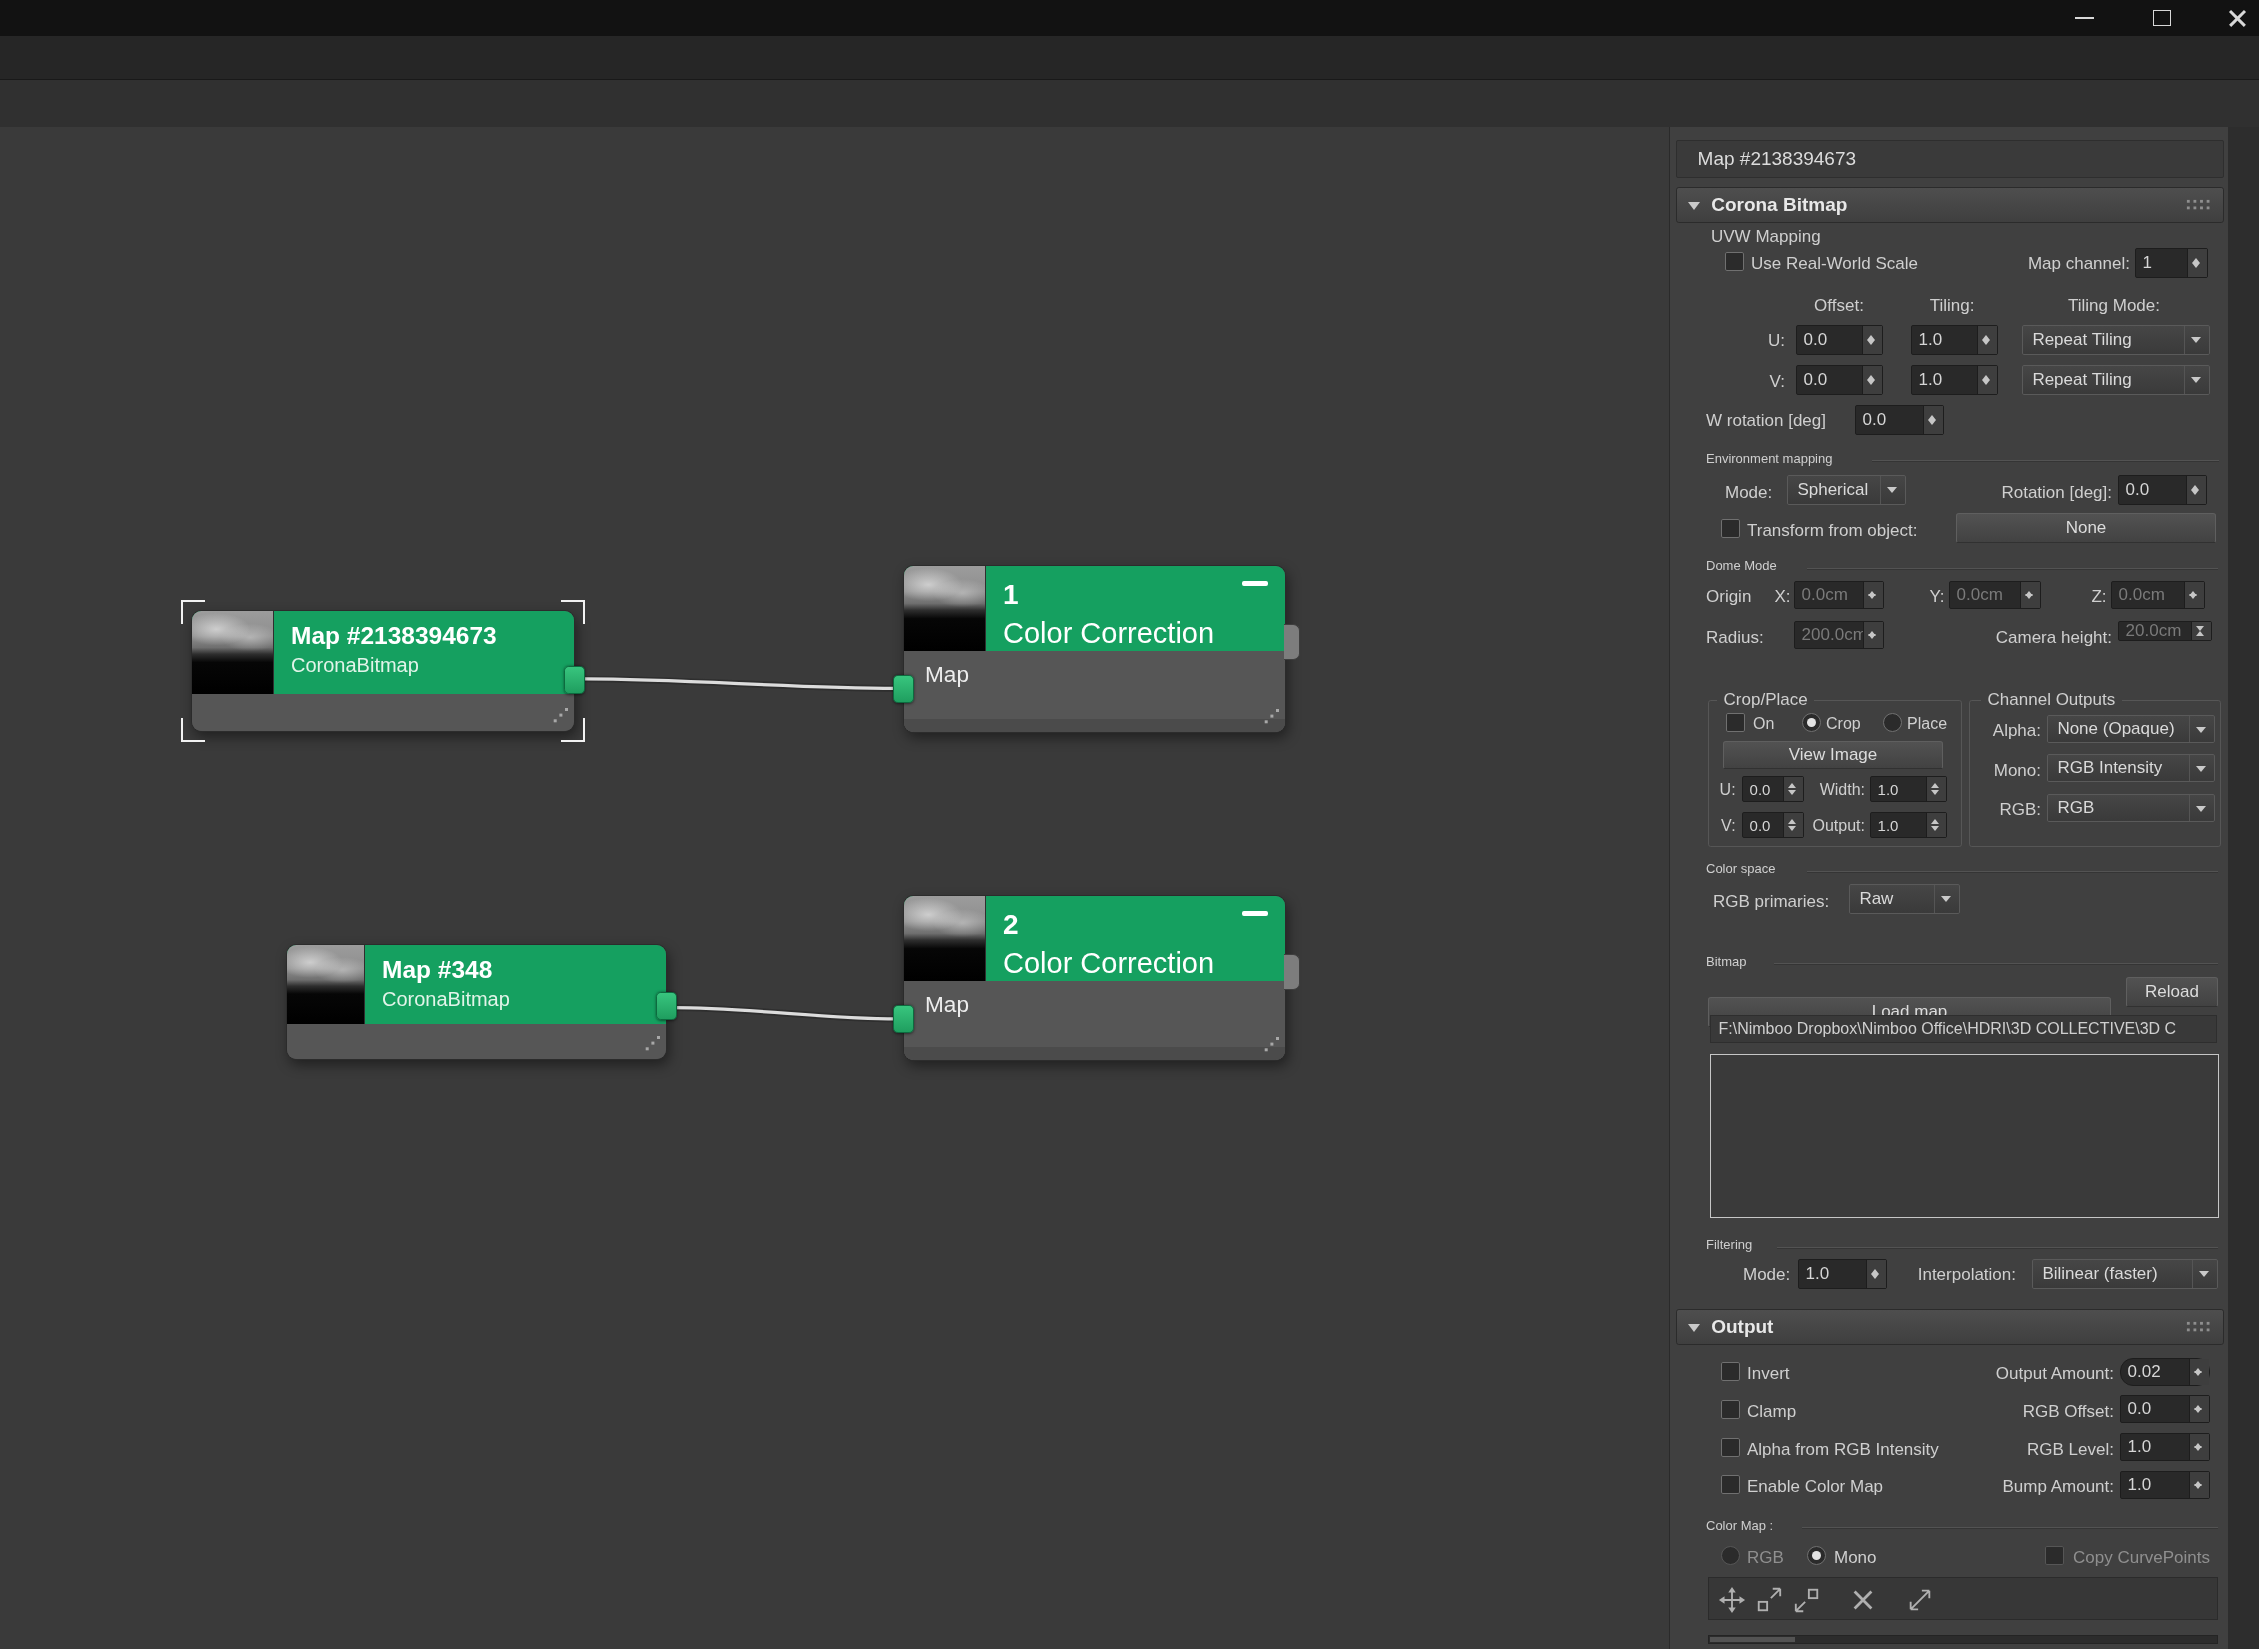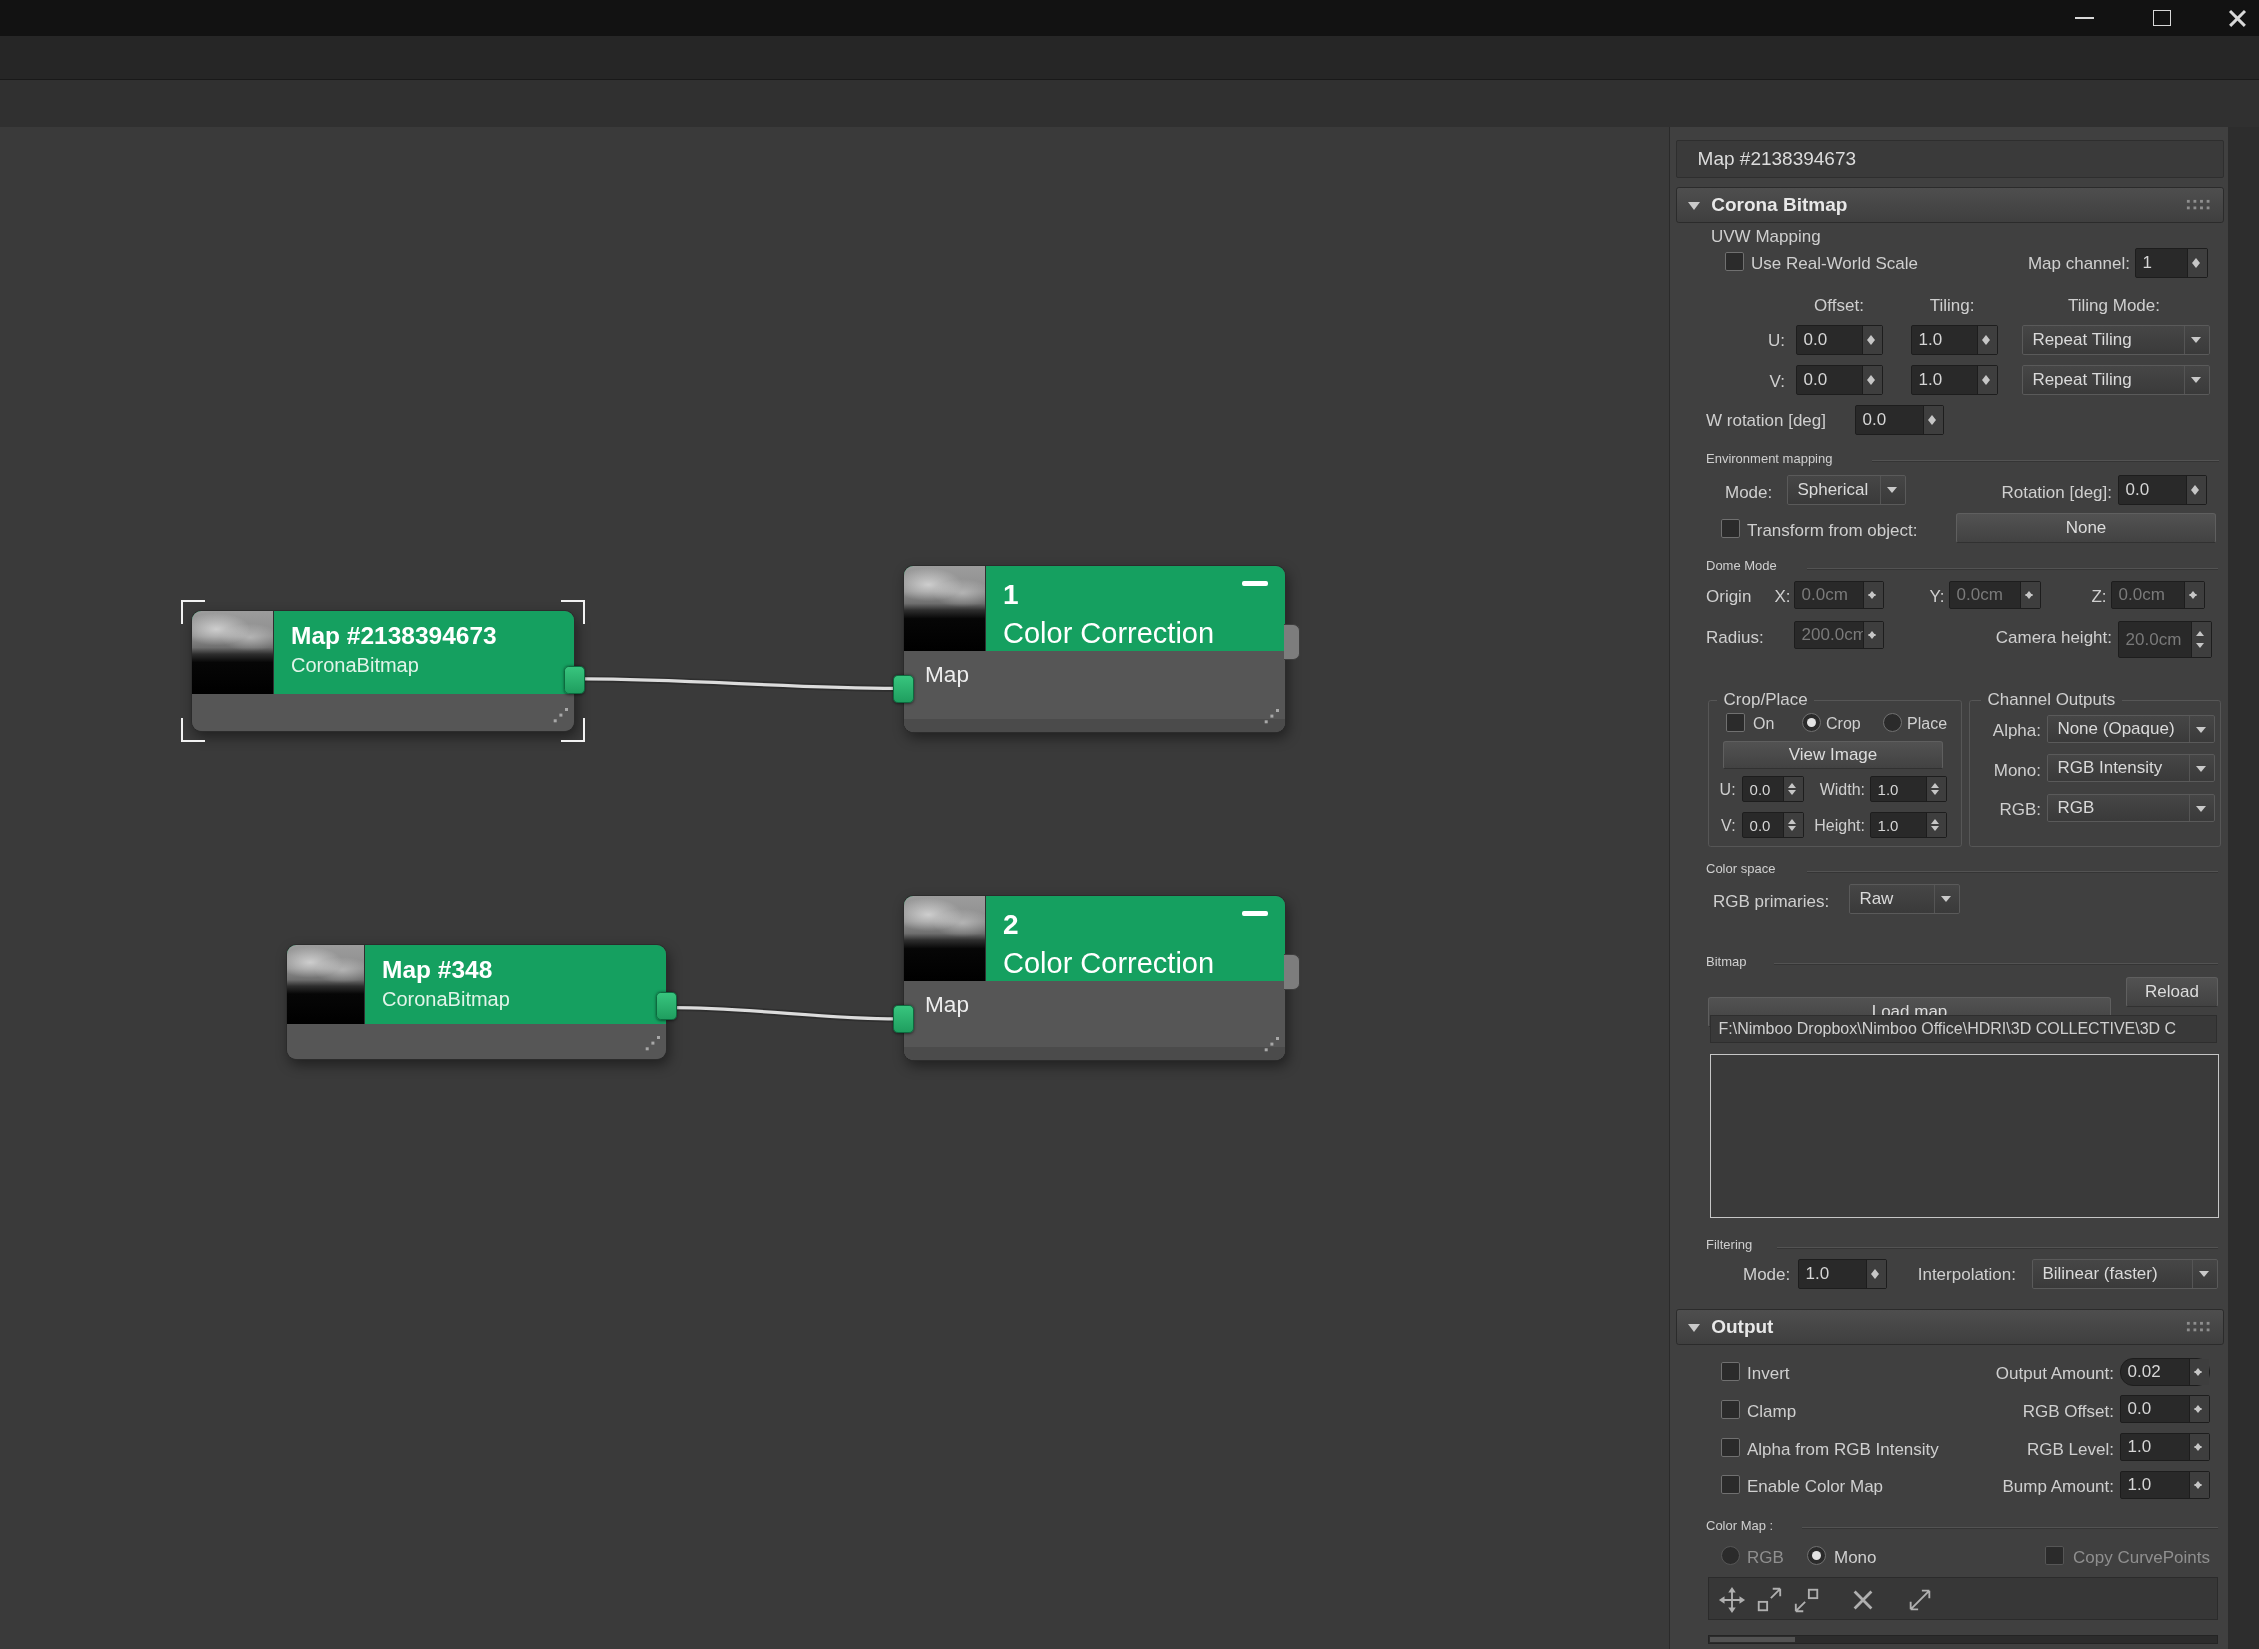--- a/index.html
+++ b/index.html
@@ -300,21 +300,21 @@
     <div class="spin gray" style="left:441px;top:454px;width:94px;height:28px;">
       <span class="val">0.0cm</span>
         <span class="arr"></span>
     </div>
     <span class="lbl" style="left:36px;top:501px;">Radius:</span>
     <div class="spin gray" style="left:124px;top:494px;width:90px;height:28px;">
       <span class="val">200.0cm</span>
         <span class="arr"></span>
     </div>
     <span class="lbl r" style="left:269px;top:501px;width:173px;">Camera height:</span>
-    <div class="spin gray" style="left:448px;top:494px;width:94px;height:37px;">
+    <div class="spin gray" style="left:448px;top:494px;width:94px;height:20px;">
       <span class="val">20.0cm</span>
         <span class="arr"></span>
     </div>
 
     <div class="gbox" style="left:38px;top:573px;width:252px;height:145px;"></div>
     <span class="glabel" style="left:47px;top:563px;">Crop/Place</span>
     <span class="cb" style="left:56px;top:586px;"></span>
     <span class="lbl sm" style="left:83px;top:588px;">On</span>
     <span class="radio checked" style="left:132px;top:586px;"></span>
     <span class="lbl sm" style="left:156px;top:588px;">Crop</span>
@@ -329,21 +329,21 @@
     <span class="lbl sm r" style="left:137px;top:654px;width:58px;">Width:</span>
     <div class="spin sm-spin" style="left:200px;top:649px;width:77px;">
       <span class="val">1.0</span>
         <span class="arr"></span>
     </div>
     <span class="lbl sm r" style="left:43px;top:690px;width:22.6px;">V:</span>
     <div class="spin sm-spin" style="left:72px;top:685px;width:62px;">
       <span class="val">0.0</span>
         <span class="arr"></span>
     </div>
-    <span class="lbl sm r" style="left:137px;top:690px;width:58px;">Height:</span>
+    <span class="lbl sm r" style="left:137px;top:690px;width:58px;">Output:</span>
     <div class="spin sm-spin" style="left:200px;top:685px;width:77px;">
       <span class="val">1.0</span>
         <span class="arr"></span>
     </div>
 
     <div class="gbox" style="left:299px;top:573px;width:250px;height:145px;"></div>
     <span class="glabel" style="left:311px;top:563px;">Channel Outputs</span>
     <span class="lbl r" style="left:307px;top:594px;width:64px;">Alpha:</span>
     <div class="dd" style="left:377px;top:588px;width:168px;height:28px;">
       <span class="val">None (Opaque)</span>

